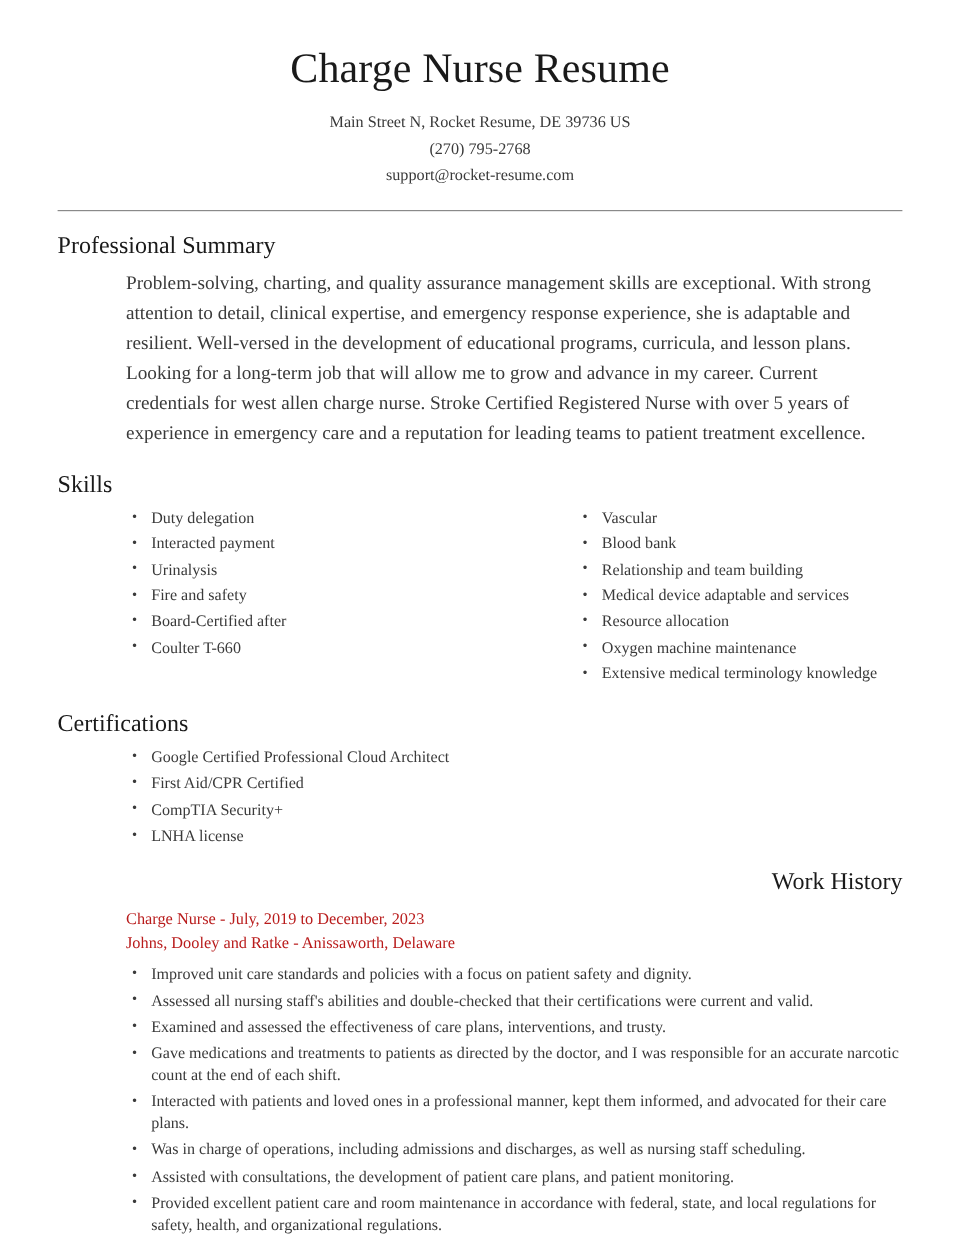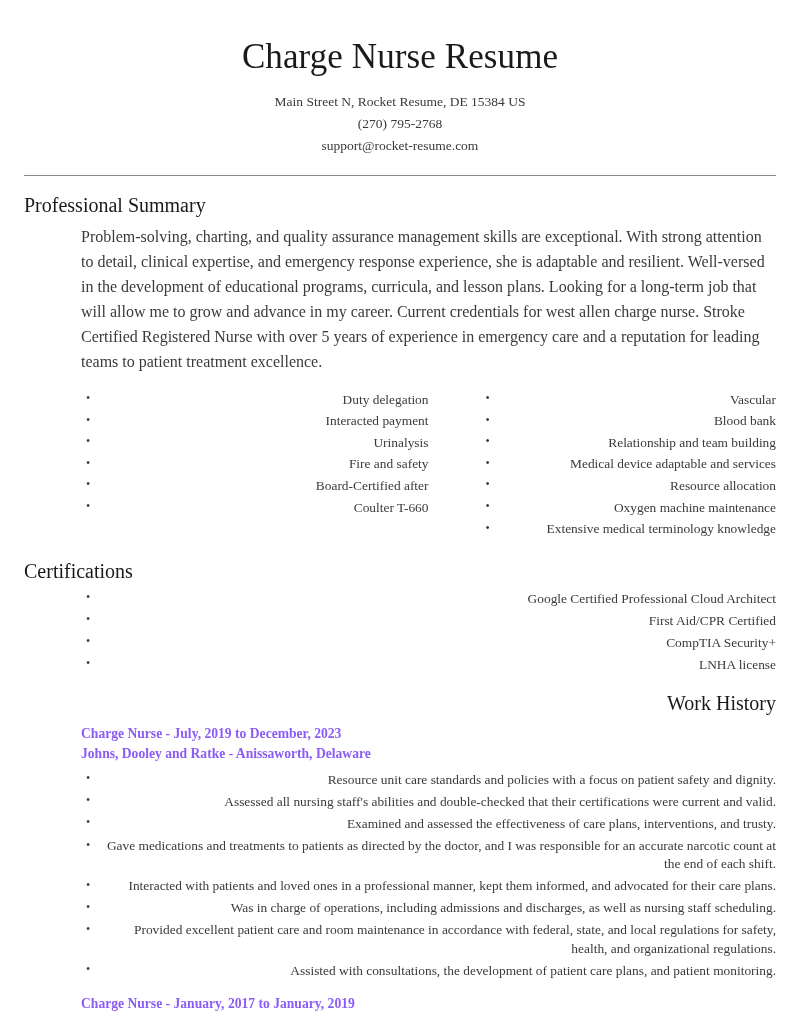--- a/index.html
+++ b/index.html
@@ -13,21 +13,21 @@
 
   body {
     font-family: "Liberation Serif", "DejaVu Serif", serif;
     color: #3a3a3a;
     -webkit-font-smoothing: antialiased;
   }
 
   .page {
     width: 800px;
     height: 1035px;
-    padding: 0 24px;
+    padding: 0 48px;
     position: relative;
   }
 
   
   .header {
     padding-top: 36px;
     text-align: center;
   }
 
   .resume-title {
@@ -73,21 +73,20 @@
     font-size: 16px;
     line-height: 1.57;
     color: #3a3a3a;
     padding-right: 6px;
     text-align: left;
   }
 
   
   ul.bullets {
     list-style: none;
-    text-align: right;
   }
 
   ul.bullets > li {
     position: relative;
     padding-left: 21px;
     font-size: 13.4px;
     line-height: 1.35;
     color: #3a3a3a;
     margin-bottom: 4px;
   }
@@ -130,22 +129,22 @@
     text-align: right;
   }
 
   .job {
     padding-left: 57px;
     margin-bottom: 14px;
   }
 
   .job-line {
     font-size: 13.6px;
-    font-weight: bold;
-    color: #8b5cf6;
+    font-weight: normal;
+    color: #b91c1c;
     line-height: 1.46;
   }
 
   .job-bullets {
     margin-top: 7px;
   }
 
   .job-bullets > li {
     margin-bottom: 3px;
     line-height: 1.38;
@@ -153,36 +152,37 @@
 </style>
 </head>
 <body>
 
 <div class="page">
 
   <div class="header">
     <h1 class="resume-title">Charge Nurse Resume</h1>
 
     <div class="contact-block">
-      <div>Main Street N, Rocket Resume, DE 15384 US</div>
+      <div>Main Street N, Rocket Resume, DE 39736 US</div>
       <div>(270) 795-2768</div>
       <div>support@rocket-resume.com</div>
     </div>
 
     <hr class="divider">
   </div>
 
   <div class="section">
     <h2 class="section-heading">Professional Summary</h2>
     <div class="section-body">
       <p class="summary-text">Problem-solving, charting, and quality assurance management skills are exceptional. With strong attention to detail, clinical expertise, and emergency response experience, she is adaptable and resilient. Well-versed in the development of educational programs, curricula, and lesson plans. Looking for a long-term job that will allow me to grow and advance in my career. Current credentials for west allen charge nurse. Stroke Certified Registered Nurse with over 5 years of experience in emergency care and a reputation for leading teams to patient treatment excellence.</p>
     </div>
   </div>
 
   <div class="section">
+    <h2 class="section-heading">Skills</h2>
     <div class="skills-columns">
       <div class="skills-col left">
         <ul class="bullets">
             <li>Duty delegation</li>
             <li>Interacted payment</li>
             <li>Urinalysis</li>
             <li>Fire and safety</li>
             <li>Board-Certified after</li>
             <li>Coulter T-660</li>
           </ul>
@@ -213,28 +213,28 @@
     </div>
   </div>
 
   <div class="section work-section">
     <h2 class="section-heading">Work History</h2>
     <div>
         <div class="job">
           <div class="job-line">Charge Nurse - July, 2019 to December, 2023</div>
           <div class="job-line">Johns, Dooley and Ratke - Anissaworth, Delaware</div>
           <ul class="bullets job-bullets">
-            <li>Resource unit care standards and policies with a focus on patient safety and dignity.</li>
+            <li>Improved unit care standards and policies with a focus on patient safety and dignity.</li>
             <li>Assessed all nursing staff's abilities and double-checked that their certifications were current and valid.</li>
             <li>Examined and assessed the effectiveness of care plans, interventions, and trusty.</li>
             <li>Gave medications and treatments to patients as directed by the doctor, and I was responsible for an accurate narcotic count at the end of each shift.</li>
             <li>Interacted with patients and loved ones in a professional manner, kept them informed, and advocated for their care plans.</li>
             <li>Was in charge of operations, including admissions and discharges, as well as nursing staff scheduling.</li>
+            <li>Assisted with consultations, the development of patient care plans, and patient monitoring.</li>
             <li>Provided excellent patient care and room maintenance in accordance with federal, state, and local regulations for safety, health, and organizational regulations.</li>
-            <li>Assisted with consultations, the development of patient care plans, and patient monitoring.</li>
           </ul>
         </div>
         <div class="job">
           <div class="job-line">Charge Nurse - January, 2017 to January, 2019</div>
         </div>
       </div>
   </div>
 
 </div>
 

